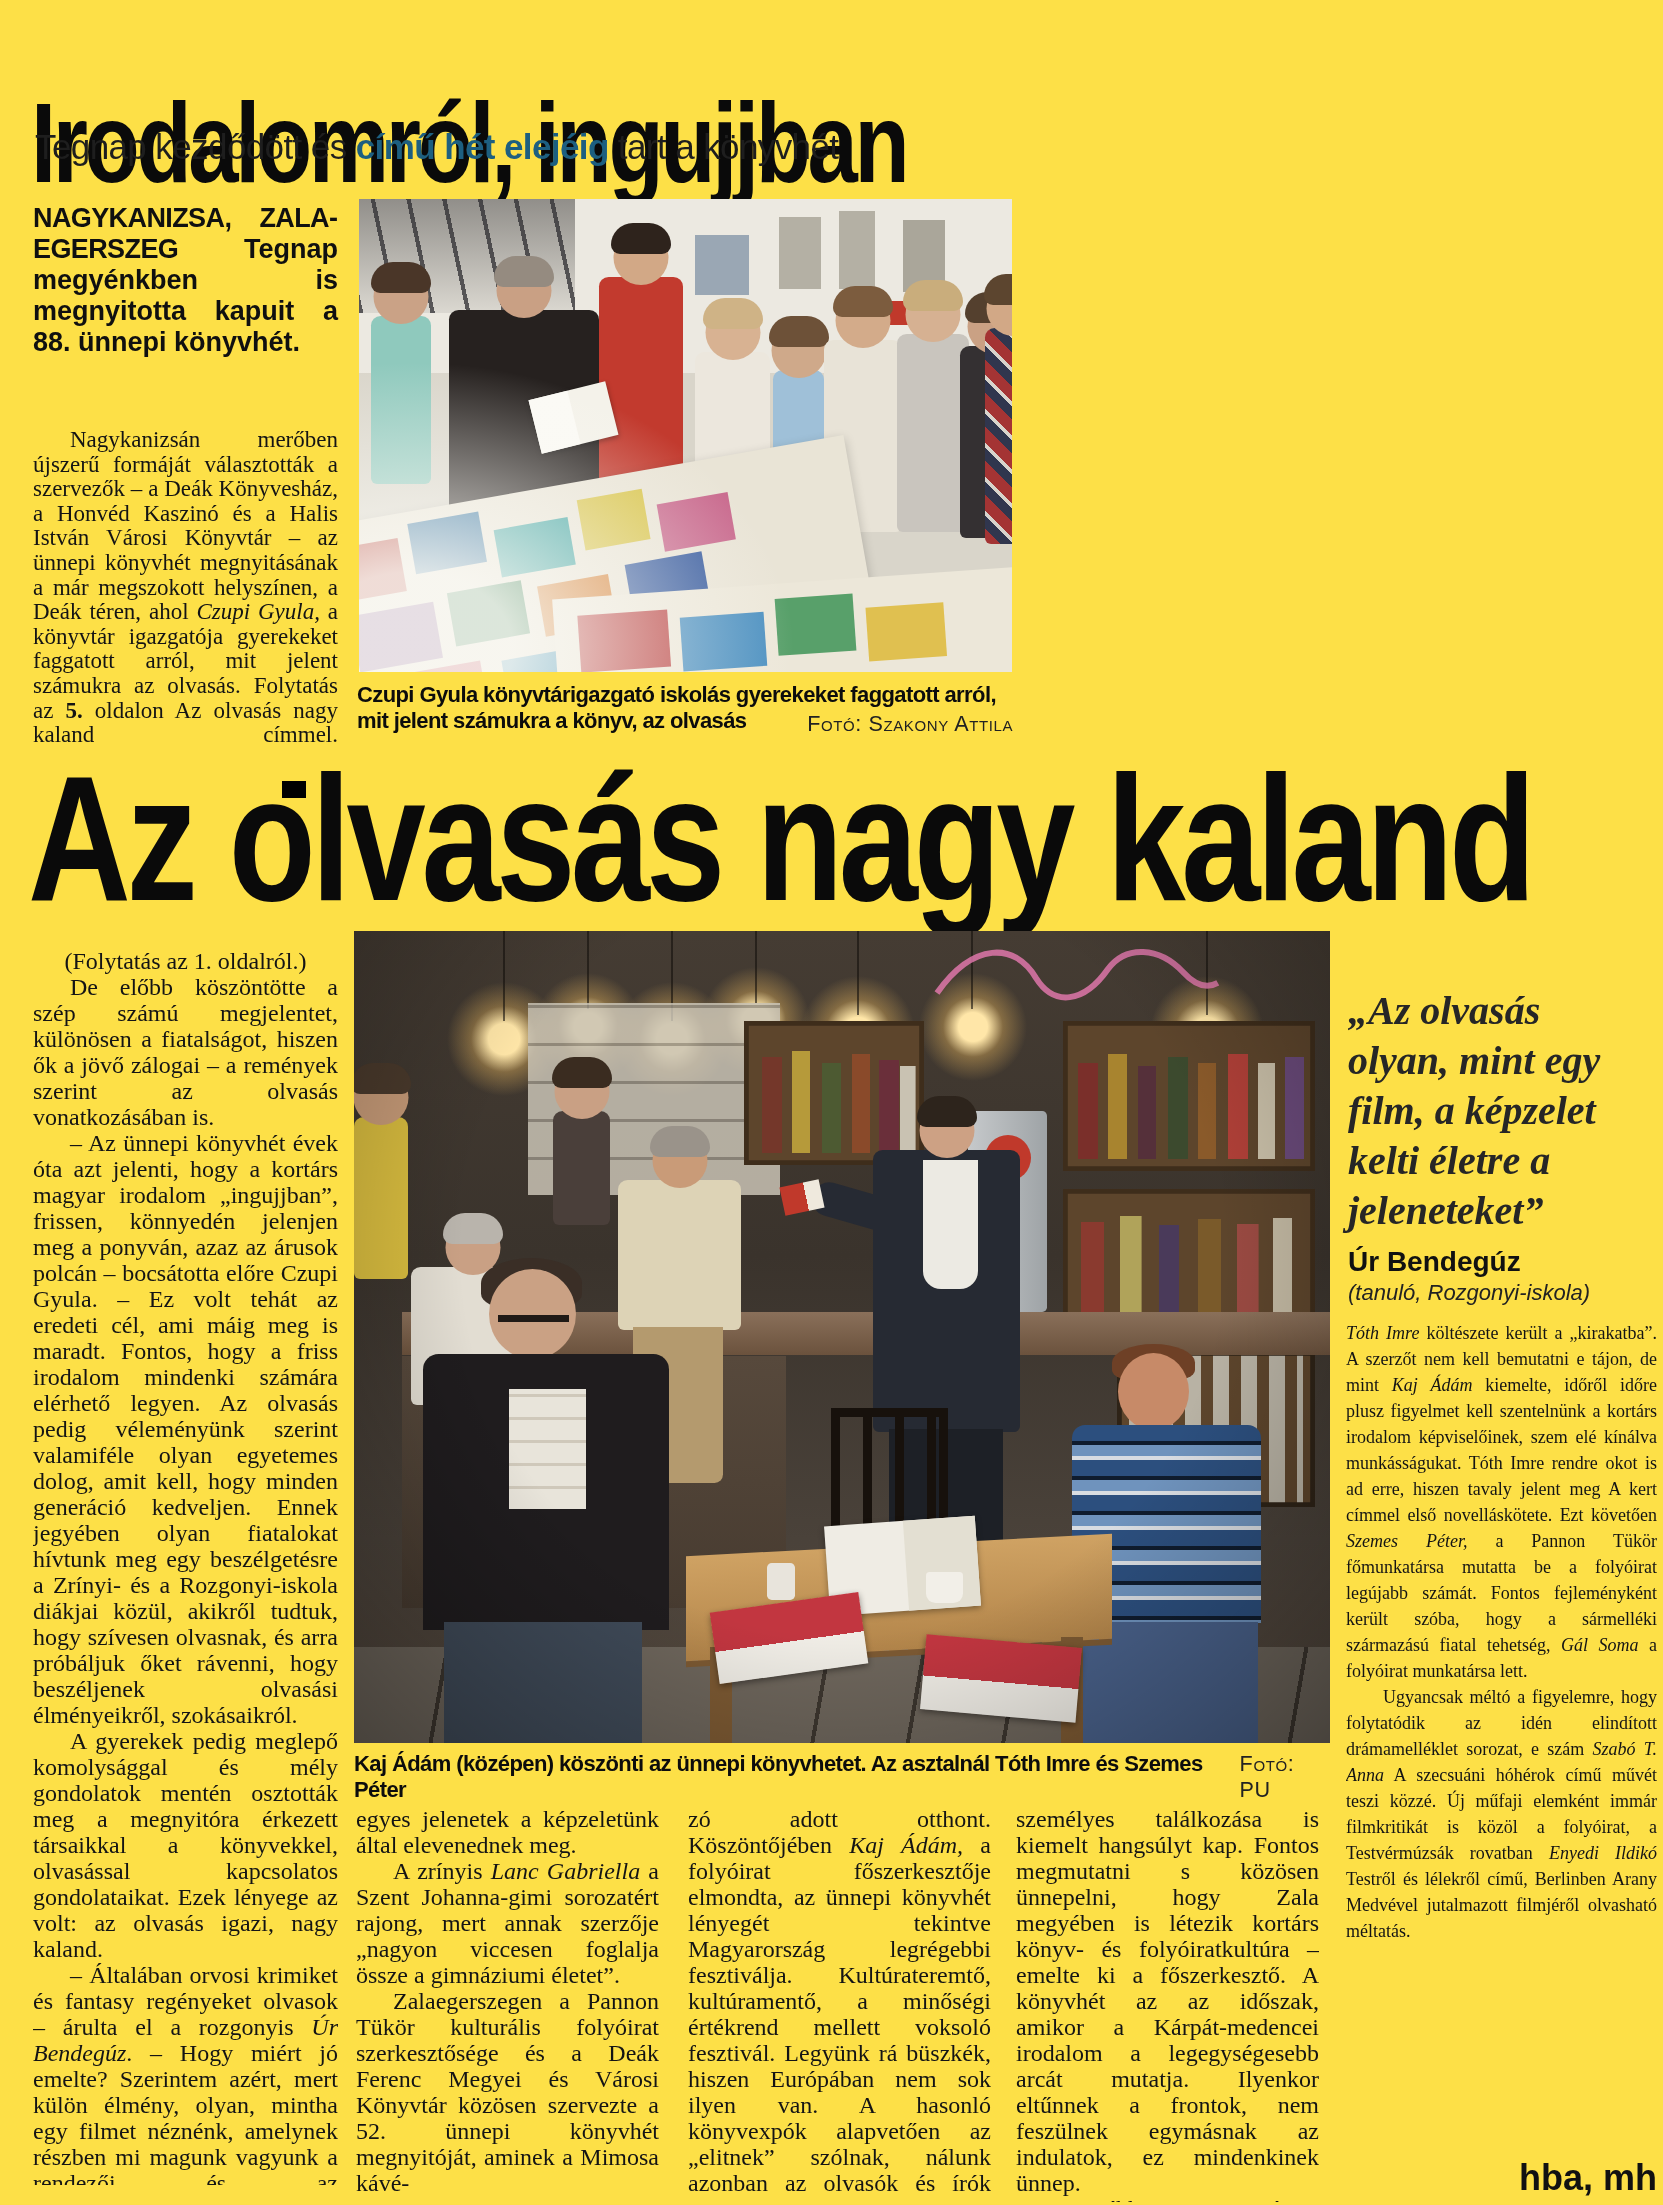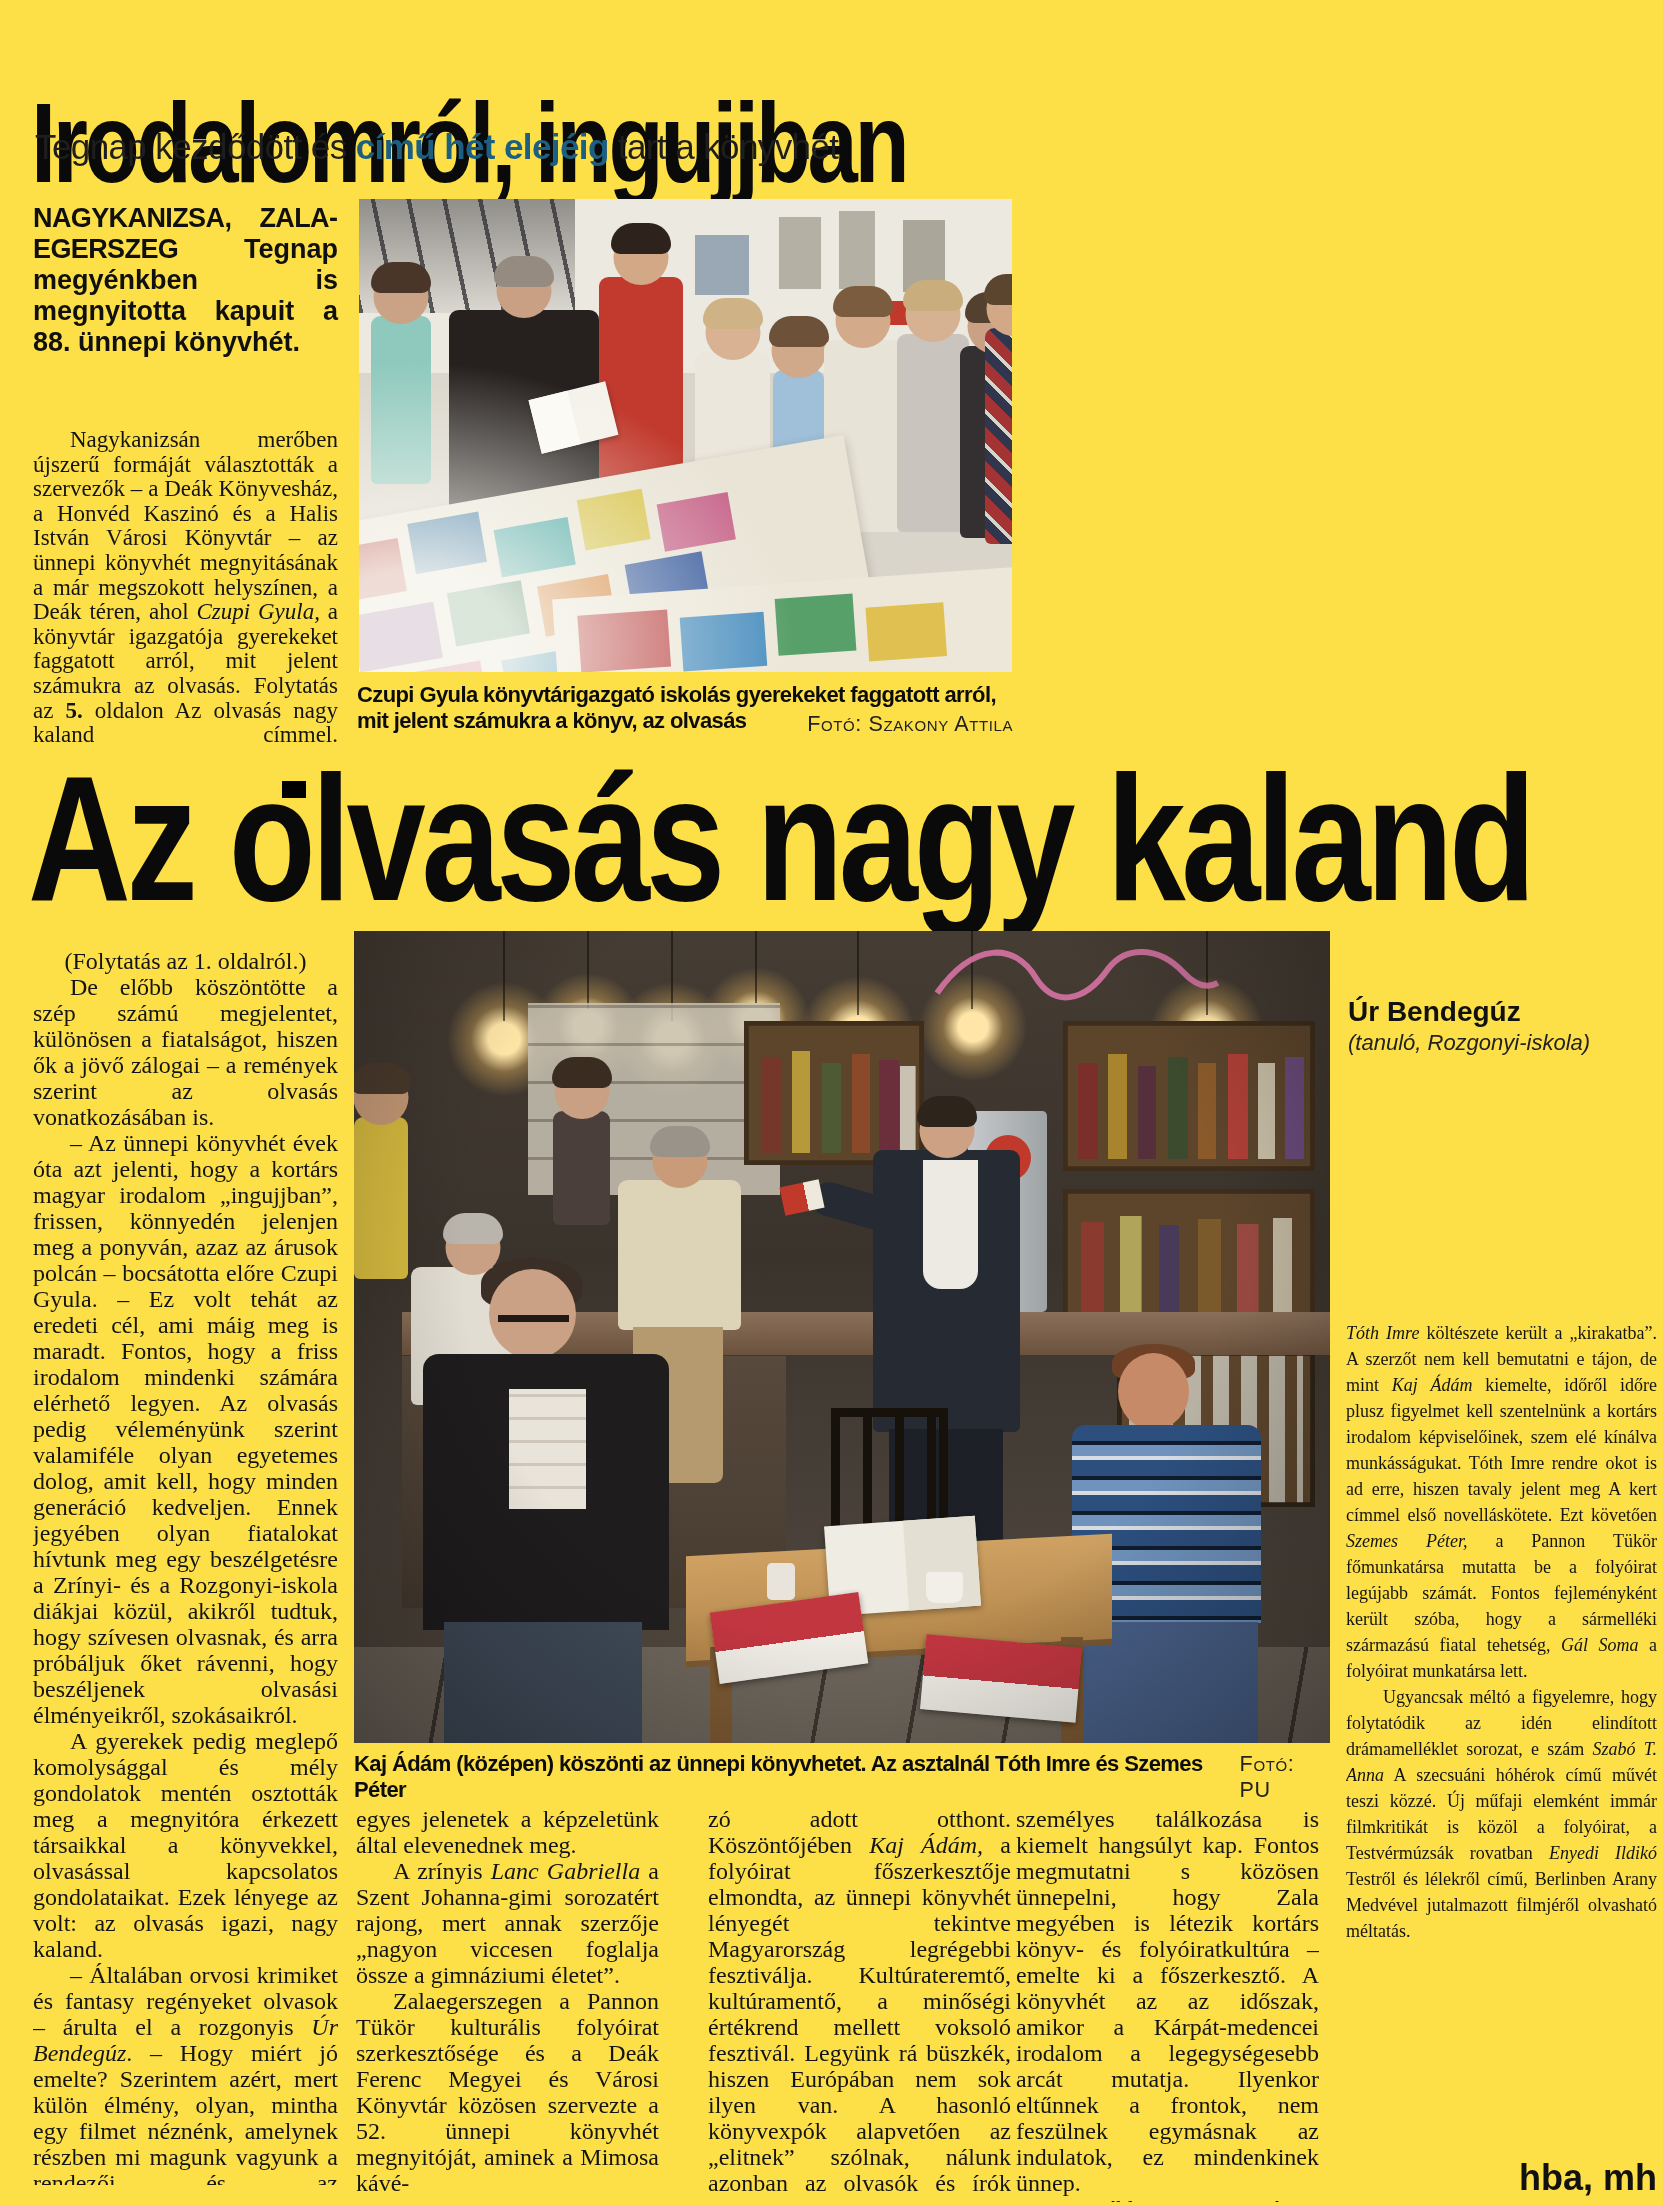--- a/index.html
+++ b/index.html
@@ -21,21 +21,21 @@
   .col p.noind{text-indent:0;}
   .col p.runon{text-align-last:justify;}
   .a1lead{left:33px;top:203px;width:305px;font-family:"Liberation Sans",sans-serif;
       font-weight:700;font-size:27px;line-height:31px;color:#101010;}
   .a1lead .loc{font-weight:800;letter-spacing:-0.6px;}
   .a1body{left:33px;top:428px;width:305px;font-size:23px;line-height:24.6px;}
   .a2serif{font-size:24px;line-height:26px;}
   #c1{left:33px;top:948px;width:305px;height:1237px;overflow:hidden;}
   #c1 p.center{text-indent:0;text-align:center;}
   #c2{left:356px;top:1806px;width:303px;height:396px;overflow:hidden;}
-  #c3{left:708px;top:1806px;width:303px;height:396px;overflow:hidden;}
+  #c3{left:688px;top:1806px;width:303px;height:396px;overflow:hidden;}
   #c4{left:1016px;top:1806px;width:303px;height:396px;overflow:hidden;}
   #c5{left:1346px;top:1320px;width:311px;height:832px;overflow:hidden;font-size:18px;line-height:26px;}
   
   .caption{font-family:"Liberation Sans",sans-serif;font-weight:700;font-size:22px;
       line-height:26.4px;letter-spacing:-0.6px;color:#0c0c0c;}
   .credit{font-weight:400;font-variant:small-caps;letter-spacing:0.6px;font-size:21.6px;color:#222;}
   #cap1{left:357px;top:682px;width:656px;height:57px;}
   #cap1 .credit{position:absolute;right:0;bottom:1.2px;text-align:right;}
   #cap2{left:354px;top:1751px;width:976px;display:flex;justify-content:space-between;align-items:baseline;}
   
@@ -261,20 +261,21 @@
   <section class="abs col a2serif" id="c3">
     <p class="noind runon"><span>zó adott otthont. Köszöntőjében </span><i>Kaj Ádám,</i><span> a folyóirat főszerkesztője elmondta, az ünnepi könyvhét lényegét tekintve Magyarország legrégebbi fesztiválja. Kultúrateremtő, kultúramentő, a minőségi értékrend mellett voksoló fesztivál. Legyünk rá büszkék, hiszen Európában nem sok ilyen van. A hasonló könyvexpók alapvetően az „elitnek” szólnak, nálunk azonban az olvasók és írók</span></p>
   </section>
 
   <section class="abs col a2serif" id="c4">
     <p class="noind">személyes találkozása is kiemelt hangsúlyt kap. Fontos megmutatni s közösen ünnepelni, hogy Zala megyében is létezik kortárs könyv- és folyóiratkultúra – emelte ki a főszerkesztő. A könyvhét az az időszak, amikor a Kárpát-medencei irodalom a legegységesebb arcát mutatja. Ilyenkor eltűnnek a frontok, nem feszülnek egymásnak az indulatok, ez mindenkinek ünnep.</p>
     <p>A további program során</p>
   </section>
 
   <aside class="abs" id="quote">
+    <div class="qtext">„Az olvasás olyan, mint egy film, a képzelet kelti életre a jeleneteket”</div>
     <div class="qauthor">Úr Bendegúz</div>
     <div class="qrole">(tanuló, Rozgonyi-iskola)</div>
   </aside>
 
   <section class="abs col" id="c5">
     <p class="noind"><i>Tóth Imre</i><span> költészete került a „kirakatba”. A szerzőt nem kell bemutatni e tájon, de mint </span><i>Kaj Ádám</i><span> kiemelte, időről időre plusz figyelmet kell szentelnünk a kortárs irodalom képviselőinek, szem elé kínálva munkásságukat. Tóth Imre rendre okot is ad erre, hiszen tavaly jelent meg A kert címmel első novelláskötete. Ezt követően </span><i>Szemes Péter,</i><span> a Pannon Tükör főmunkatársa mutatta be a folyóirat legújabb számát. Fontos fejleményként került szóba, hogy a sármelléki származású fiatal tehetség, </span><i>Gál Soma</i><span> a folyóirat munkatársa lett.</span></p>
     <p><span>Ugyancsak méltó a figyelemre, hogy folytatódik az idén elindított drámamelléklet sorozat, e szám </span><i>Szabó T. Anna</i><span> A szecsuáni hóhérok című művét teszi közzé. Új műfaji elemként immár filmkritikát is közöl a folyóirat, a Testvérmúzsák rovatban </span><i>Enyedi Ildikó</i><span> Testről és lélekről című, Berlinben Arany Medvével jutalmazott filmjéről olvasható méltatás.</span></p>
   </section>
 
   <div class="abs" id="sig">hba, mh</div>

